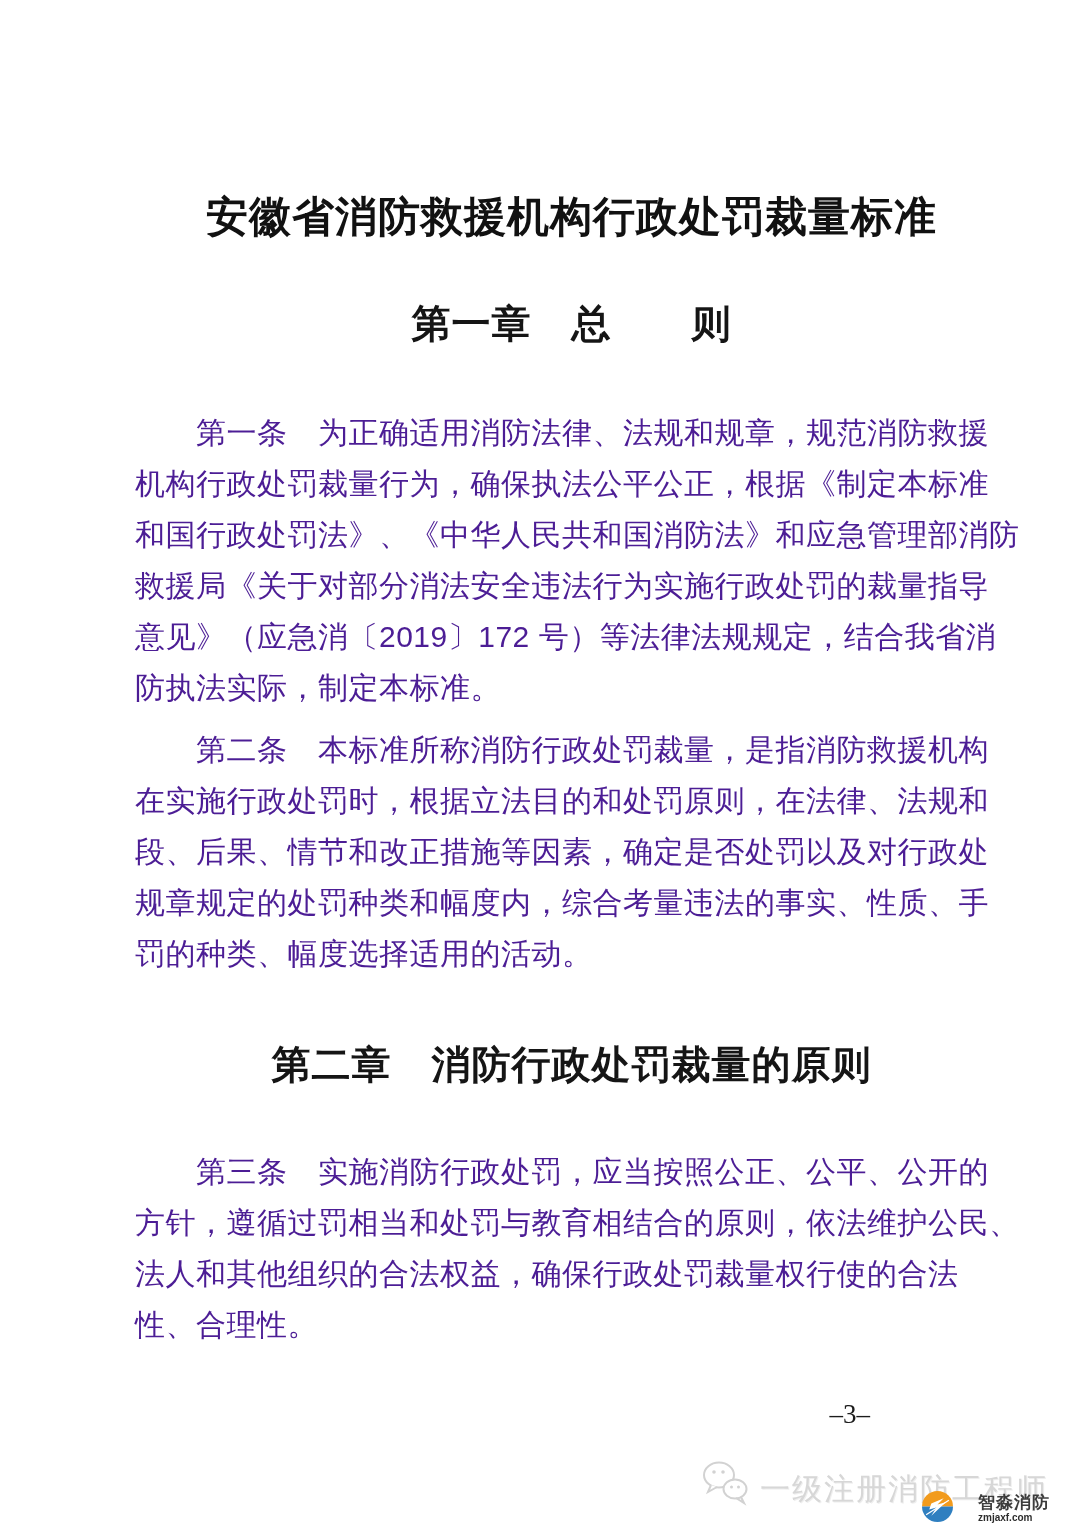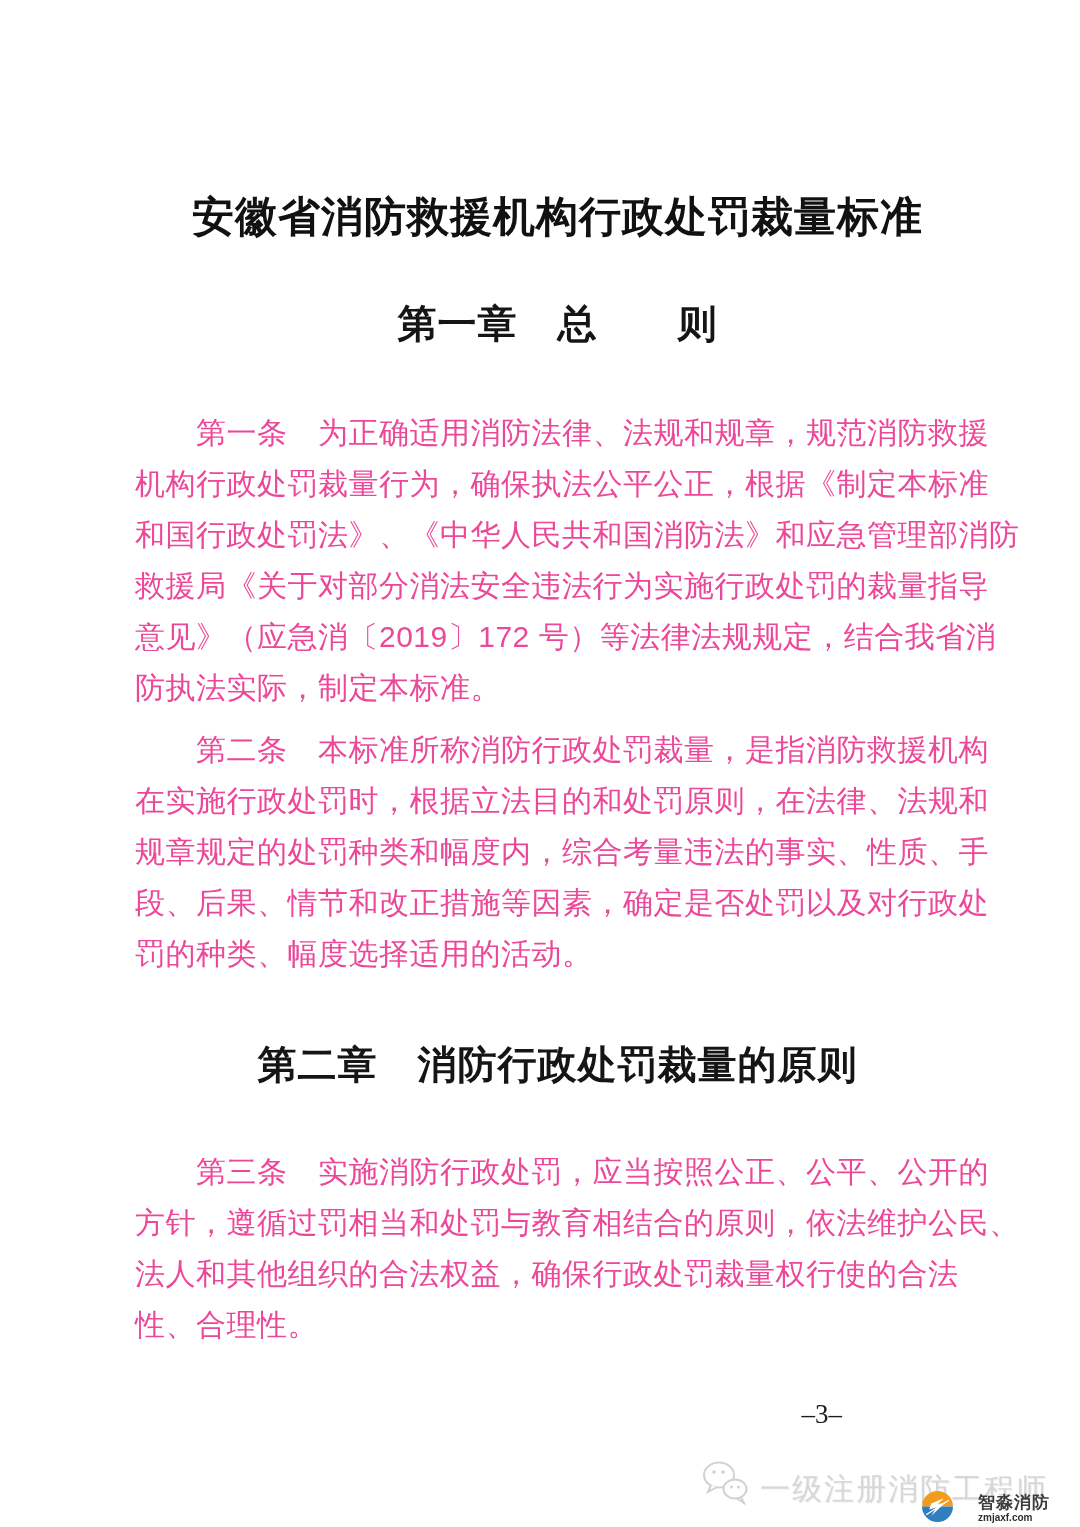--- a/index.html
+++ b/index.html
@@ -10,21 +10,21 @@
     width: 1080px;
     height: 1527px;
     margin: 0 auto;
     background: #ffffff;
     color: #111111;
     overflow: hidden;
     font-family: "Liberation Sans", "DejaVu Sans", sans-serif;
   }
 
   .content {
-    padding: 0 100px 0 135px;
+    padding: 0 72px 0 135px;
   }
 
   .doc-title {
     margin-top: 192px;
     text-align: center;
     font-family: "Liberation Serif", "DejaVu Serif", serif;
     font-weight: bold;
     font-size: 42px;
     line-height: 50px;
     letter-spacing: 1px;
@@ -46,21 +46,21 @@
   .paragraph { }
   .para-1 { margin-top: 63px; }
   .para-2 { margin-top: 11px; }
   .para-3 { margin-top: 61px; }
 
   .body-line {
     font-size: 30px;
     line-height: 51px;
     letter-spacing: 0.5px;
     white-space: nowrap;
-    color: #ec4899;
+    color: #4c1d95;
   }
 
   .page-number {
     margin-top: 48px;
     text-align: right;
     padding-right: 138px;
     font-family: "Liberation Serif", "DejaVu Serif", serif;
     font-size: 27px;
     line-height: 32px;
     color: #1c1c1c;
@@ -127,22 +127,22 @@
       <div class="body-line">机构行政处罚裁量行为，确保执法公平公正，根据《制定本标准</div>
       <div class="body-line">和国行政处罚法》、《中华人民共和国消防法》和应急管理部消防</div>
       <div class="body-line">救援局《关于对部分消法安全违法行为实施行政处罚的裁量指导</div>
       <div class="body-line">意见》（应急消〔2019〕172 号）等法律法规规定，结合我省消</div>
       <div class="body-line">防执法实际，制定本标准。</div>
     </div>
 
     <div class="paragraph para-2">
       <div class="body-line">　　第二条　本标准所称消防行政处罚裁量，是指消防救援机构</div>
       <div class="body-line">在实施行政处罚时，根据立法目的和处罚原则，在法律、法规和</div>
+      <div class="body-line">段、后果、情节和改正措施等因素，确定是否处罚以及对行政处</div>
       <div class="body-line">规章规定的处罚种类和幅度内，综合考量违法的事实、性质、手</div>
-      <div class="body-line">段、后果、情节和改正措施等因素，确定是否处罚以及对行政处</div>
       <div class="body-line">罚的种类、幅度选择适用的活动。</div>
     </div>
 
     <div class="chapter-heading ch2">第二章　消防行政处罚裁量的原则</div>
 
     <div class="paragraph para-3">
       <div class="body-line">　　第三条　实施消防行政处罚，应当按照公正、公平、公开的</div>
       <div class="body-line">方针，遵循过罚相当和处罚与教育相结合的原则，依法维护公民、</div>
       <div class="body-line">法人和其他组织的合法权益，确保行政处罚裁量权行使的合法</div>
       <div class="body-line">性、合理性。</div>

